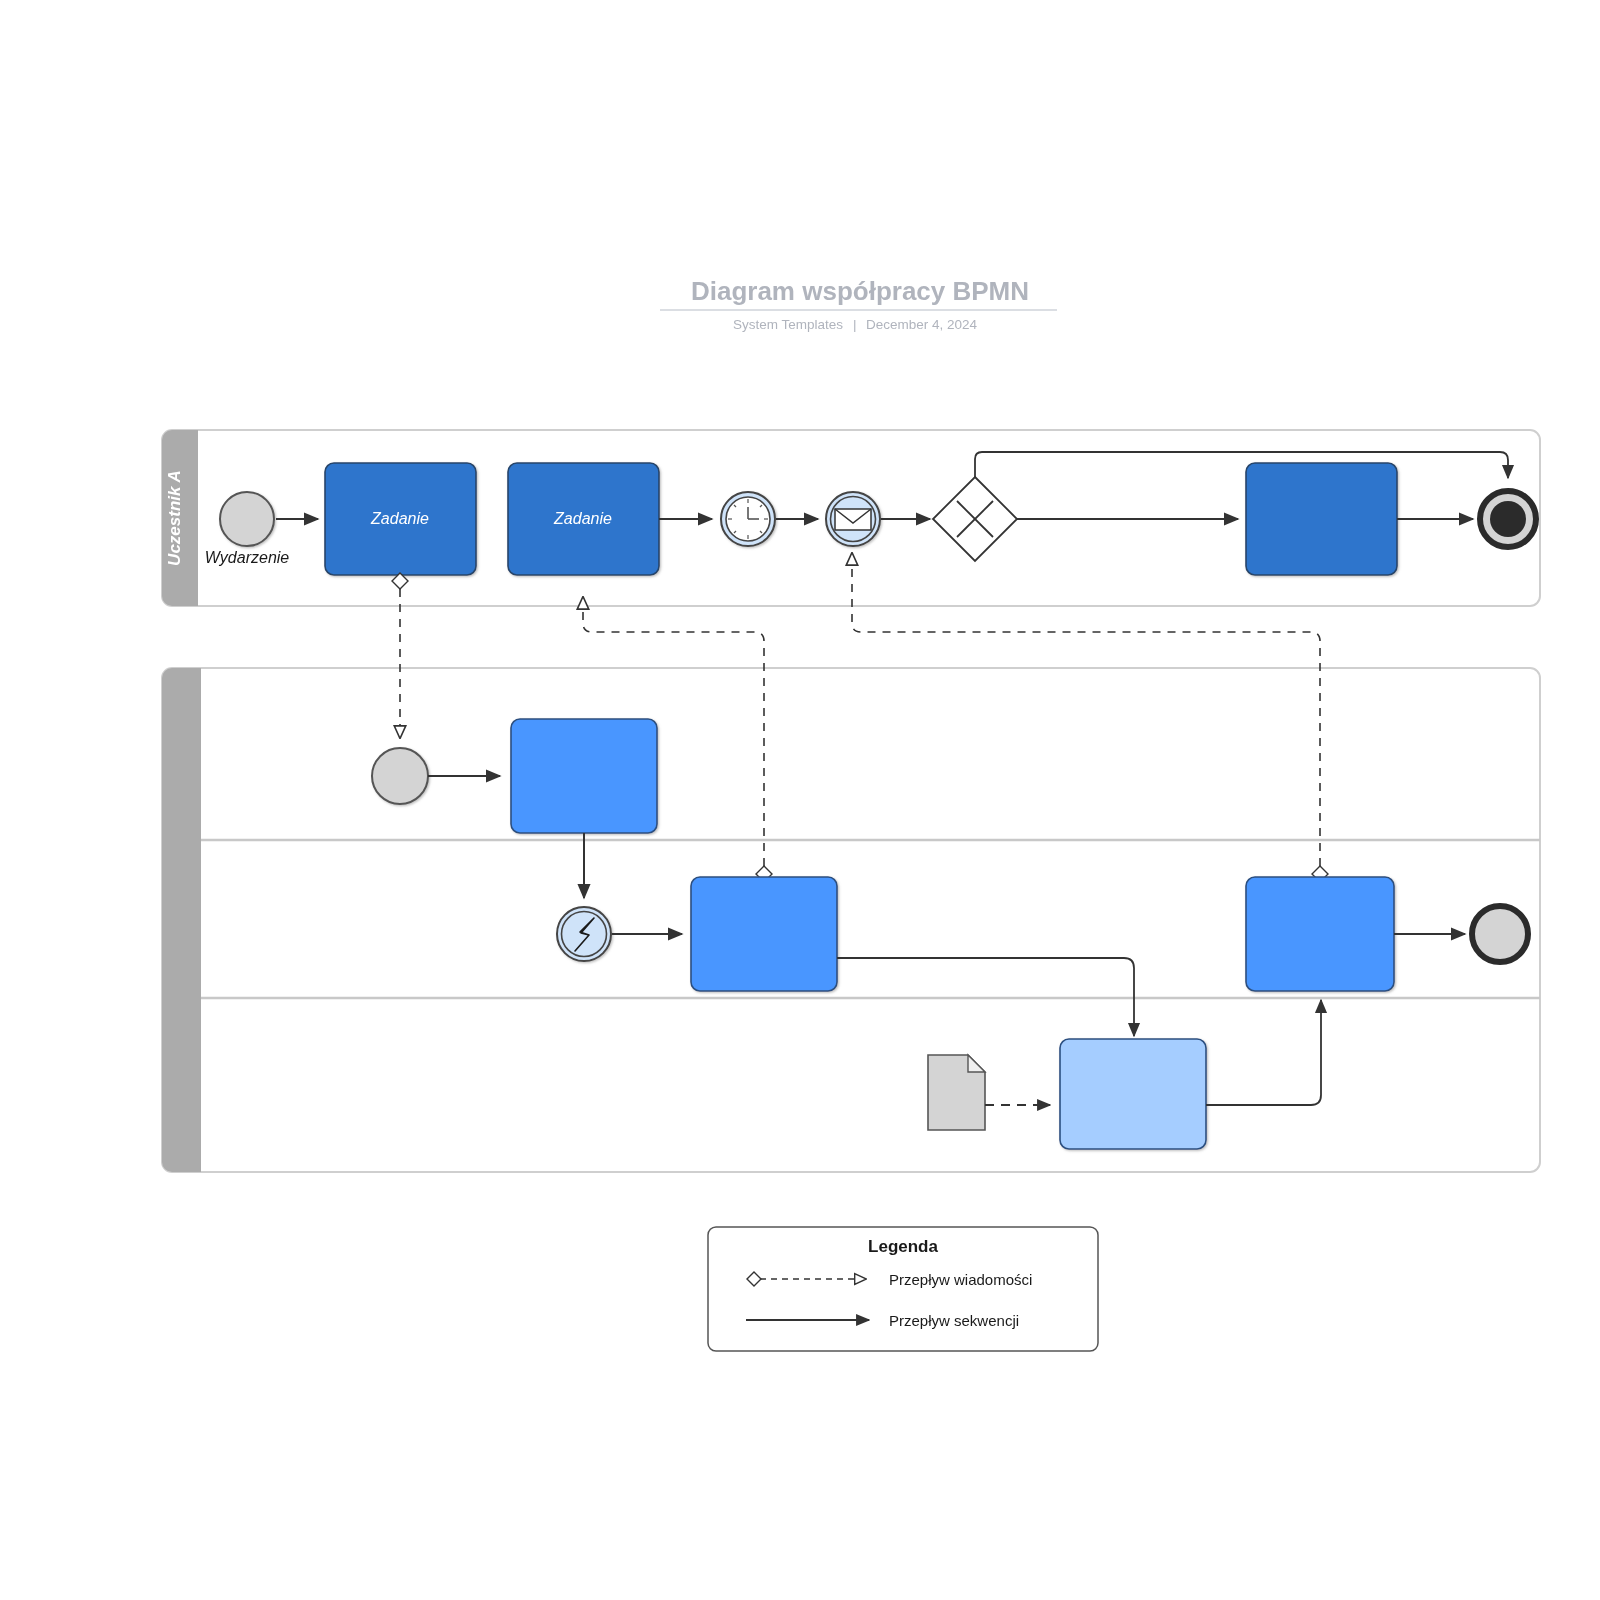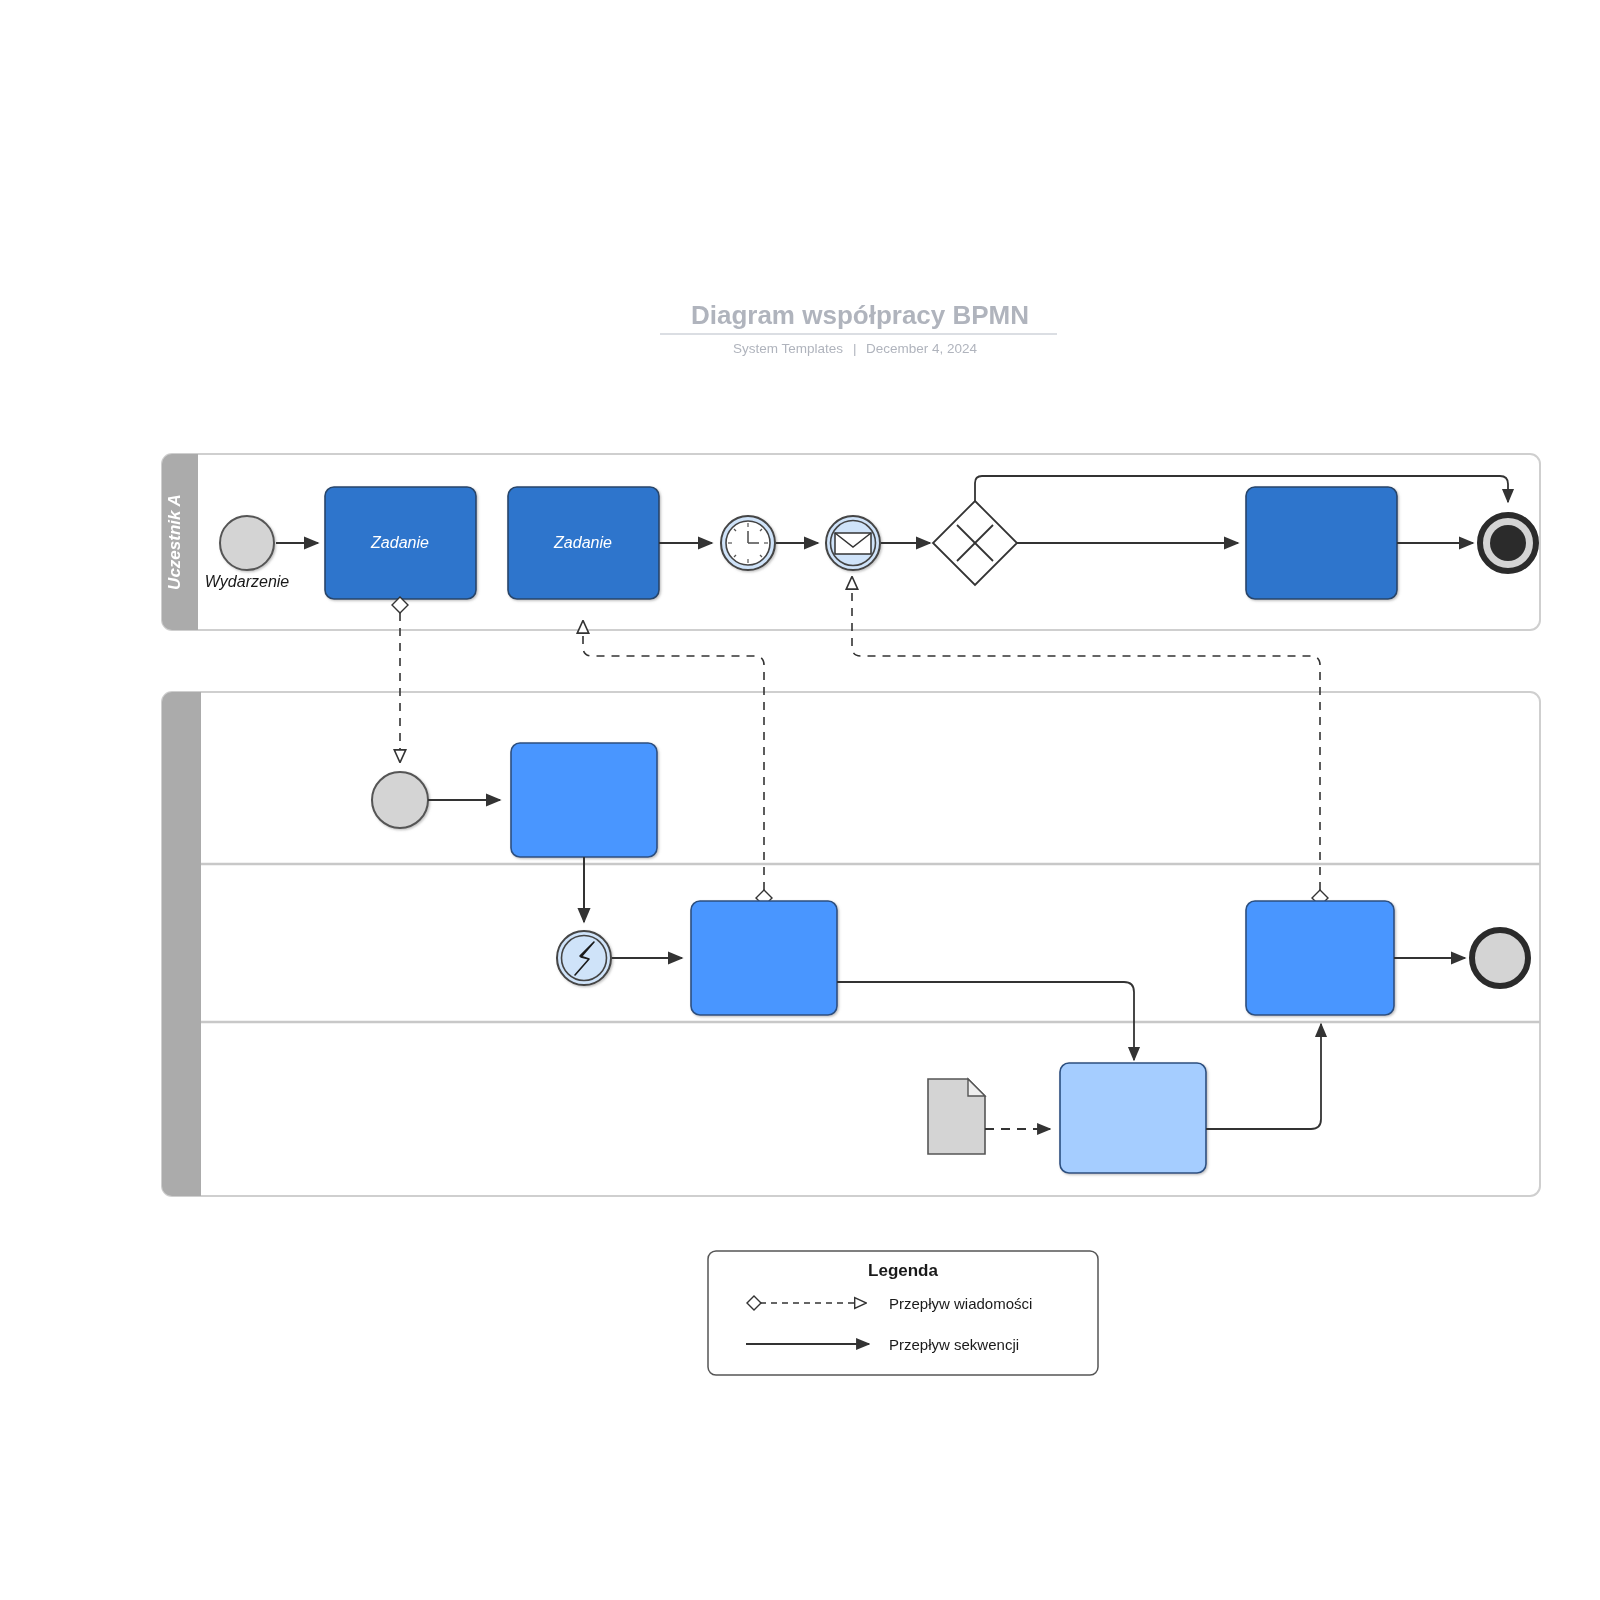--- a/index.html
+++ b/index.html
@@ -12,21 +12,20 @@
     height: 1600px;
     font-family: "Liberation Sans", sans-serif;
     position: relative;
     overflow: hidden;
   }
   #stage {
     position: absolute;
     left: 0; top: 0;
     width: 1600px;
     height: 1440px;
-    margin-top: 24px;
   }
   svg.canvas {
     position: absolute;
     left: 0; top: 0;
     width: 1600px;
     height: 1600px;
     display: block;
   }
   .ttl {
     font-size: 26px;

